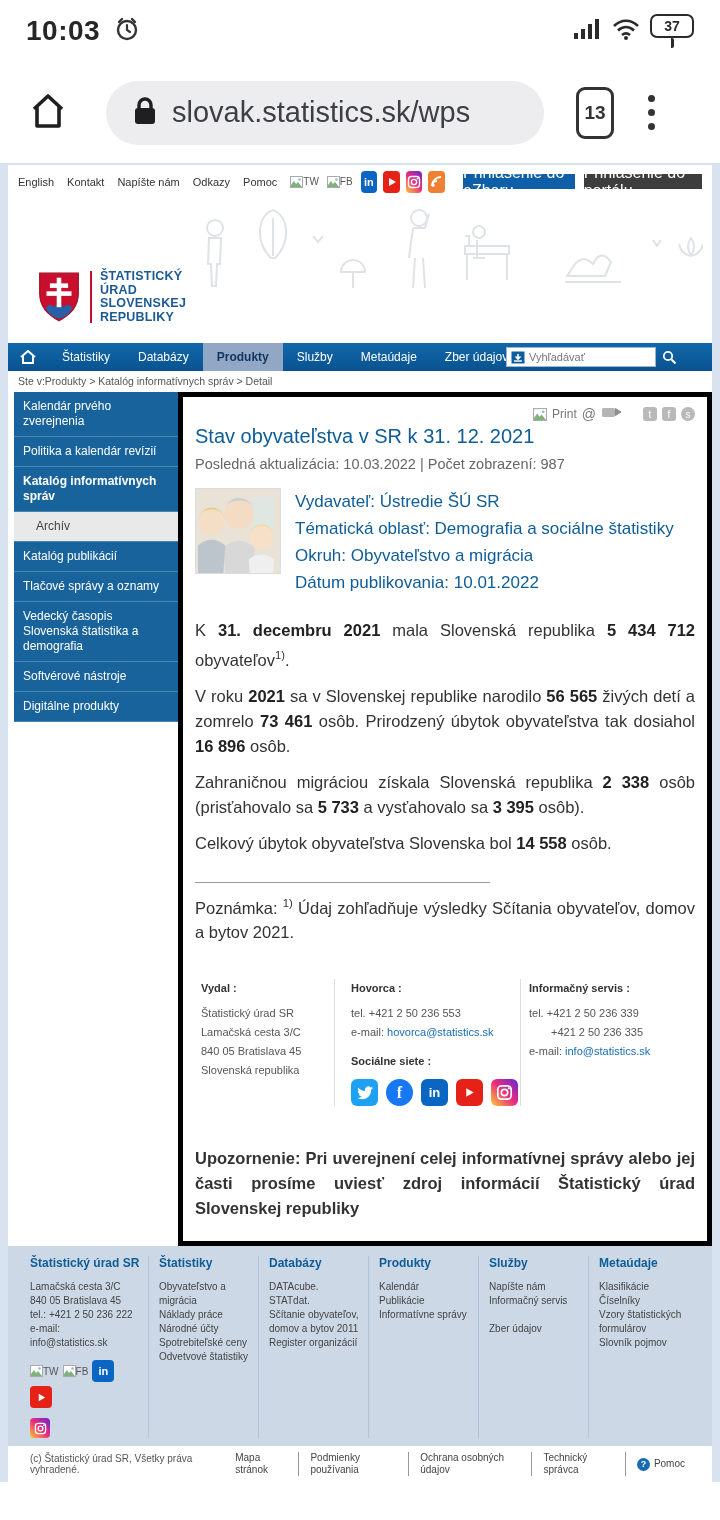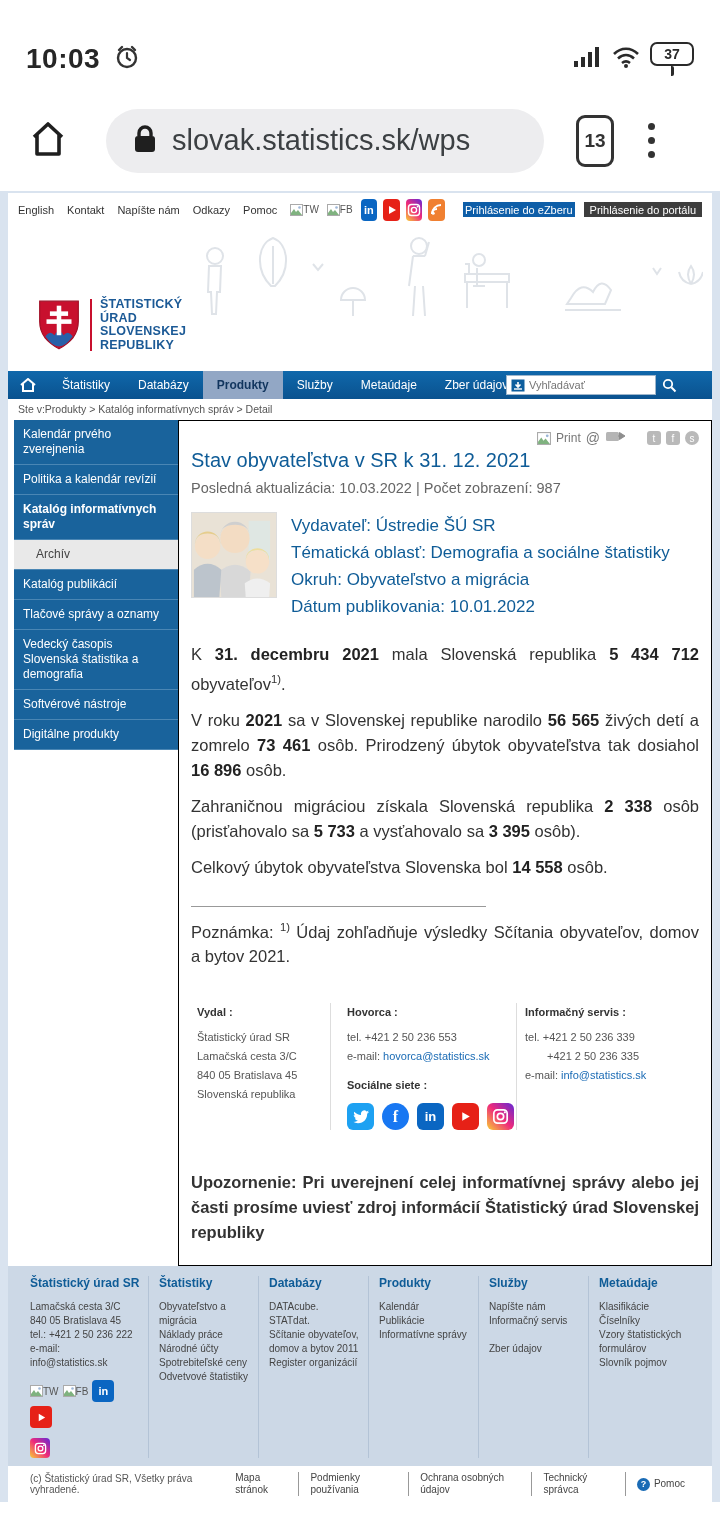--- a/index.html
+++ b/index.html
@@ -1,39 +1,39 @@
 <!DOCTYPE html>
 <html><head>
 <meta charset="utf-8">
 <style>
   * { margin:0; padding:0; box-sizing:border-box; }
   html,body { background:#fff; }
   body { font-family:"Liberation Sans", sans-serif; width:720px; height:1520px; position:relative; overflow:hidden; }
 
   
-  .status-bar { height:62px; display:flex; align-items:center; padding:0 26px; background:#fff;margin-top:28px; }
+  .status-bar { height:62px; display:flex; align-items:center; padding:0 26px; background:#fff; }
   .sb-time { font-size:28px; font-weight:bold; color:#262626; letter-spacing:.5px; }
   .sb-right { margin-left:auto; display:flex; align-items:center; gap:9px; }
   .browser-bar { height:101px; display:flex; align-items:center; padding:0 26px; background:#fff; }
   .url-pill { background:#ededef; border-radius:33px; height:64px; width:438px; margin-left:36px; display:flex; align-items:center; padding:0 26px; }
   .url-text { font-size:29px; color:#3c4043; margin-left:14px; white-space:nowrap; }
   .tab-box { width:38px; height:52px; border:3px solid #333; border-radius:9px; margin-left:32px; display:flex; align-items:center; justify-content:center; font-size:19px; font-weight:bold; color:#333; }
   .menu-dots { margin-left:34px; display:flex; flex-direction:column; gap:7px; }
   .menu-dots i { width:7px; height:7px; border-radius:50%; background:#333; }
 
   
   .webpage { background:#d9e3ef; padding:2px 8px 0 8px; }
   .page-inner { background:#fff; }
 
   .utility-nav { height:33px; display:flex; align-items:center; padding:0 10px; background:#fff; }
   .u-link { font-size:11px; color:#333; margin-right:13px; white-space:nowrap; }
   .broken { display:flex; align-items:center; margin-right:8px; font-size:10px; color:#555; }
   .soc { width:22px; height:22px; border-radius:4px; margin-right:6px; display:flex; align-items:center; justify-content:center; }
   .soc svg { display:block; }
-  .btn-login { height:15px; font-size:11px; color:#fff; display:flex; align-items:center; justify-content:center; }
+  .btn-login { height:15px; font-size:16px; color:#fff; display:flex; align-items:center; justify-content:center; }
   .btn-ezber { background:#0e5ea8; width:148px; margin-left:12px; }
   .btn-portal { background:#3d3d3d; width:157px; margin-left:9px; }
 
   .site-header { height:145px; position:relative; background:#fff; overflow:hidden; }
   .doodles { position:absolute; left:175px; top:8px; }
   .logo { position:absolute; left:30px; top:72px; display:flex; align-items:center; }
   .logo-sep { width:2px; height:52px; background:#c8102e; margin:0 8px 0 10px; }
   .logo-text { font-size:12.5px; font-weight:bold; color:#1c5a96; line-height:13.5px; letter-spacing:.2px; }
 
   .main-nav { height:28px; background:linear-gradient(#1068ab,#0a528f); display:flex; align-items:center; position:relative; }
@@ -46,21 +46,21 @@
   .search-btn { width:26px; height:22px; display:flex; align-items:center; justify-content:center; }
 
   .breadcrumb { height:21px; line-height:21px; font-size:10.5px; color:#555; padding-left:10px; background:#fff; }
 
   .content-row { display:flex; align-items:flex-start; background:#fff; }
   .sidebar { width:164px; margin-left:6px; flex:none; }
   .sb-item { background:#19639c; color:#fff; font-size:12px; padding:7px 9px; border-bottom:1px solid #4a86b4; line-height:15px; }
   .sb-item.bold { font-weight:bold; }
   .sb-item.sub { background:#e9e9e9; color:#444; padding-left:22px; }
 
-  .article { flex:1; border:1px solid #000000; margin-right:0px; min-height:786px; padding:8px 12px 20px 12px; position:relative; background:#fff; }
+  .article { flex:1; border:5px solid #000000; margin-right:0px; min-height:786px; padding:8px 12px 20px 12px; position:relative; background:#fff; }
   .share-row { display:flex; align-items:center; justify-content:flex-end; gap:5px; height:18px; margin-bottom:2px; }
   .share-row .lbl { font-size:12px; color:#777; }
   .mini-soc { width:14px; height:14px; border-radius:3px; background:#b9b9b9; color:#fff; font-size:10px; display:flex; align-items:center; justify-content:center; }
   .art-title { color:#0f5c97; font-size:20px; margin-top:2px; }
   .art-updated { color:#666; font-size:14.5px; margin-top:8px; }
   .meta-row { display:flex; margin-top:16px; }
   .thumb { width:86px; height:86px; border:1px solid #ddd; flex:none; }
   .meta-lines { margin-left:14px; color:#0f5c97; font-size:17px; line-height:27px; }
   .paras { margin-top:22px; }
   .para { font-size:16.5px; color:#333; line-height:25px; text-align:justify; margin-bottom:11px; }

